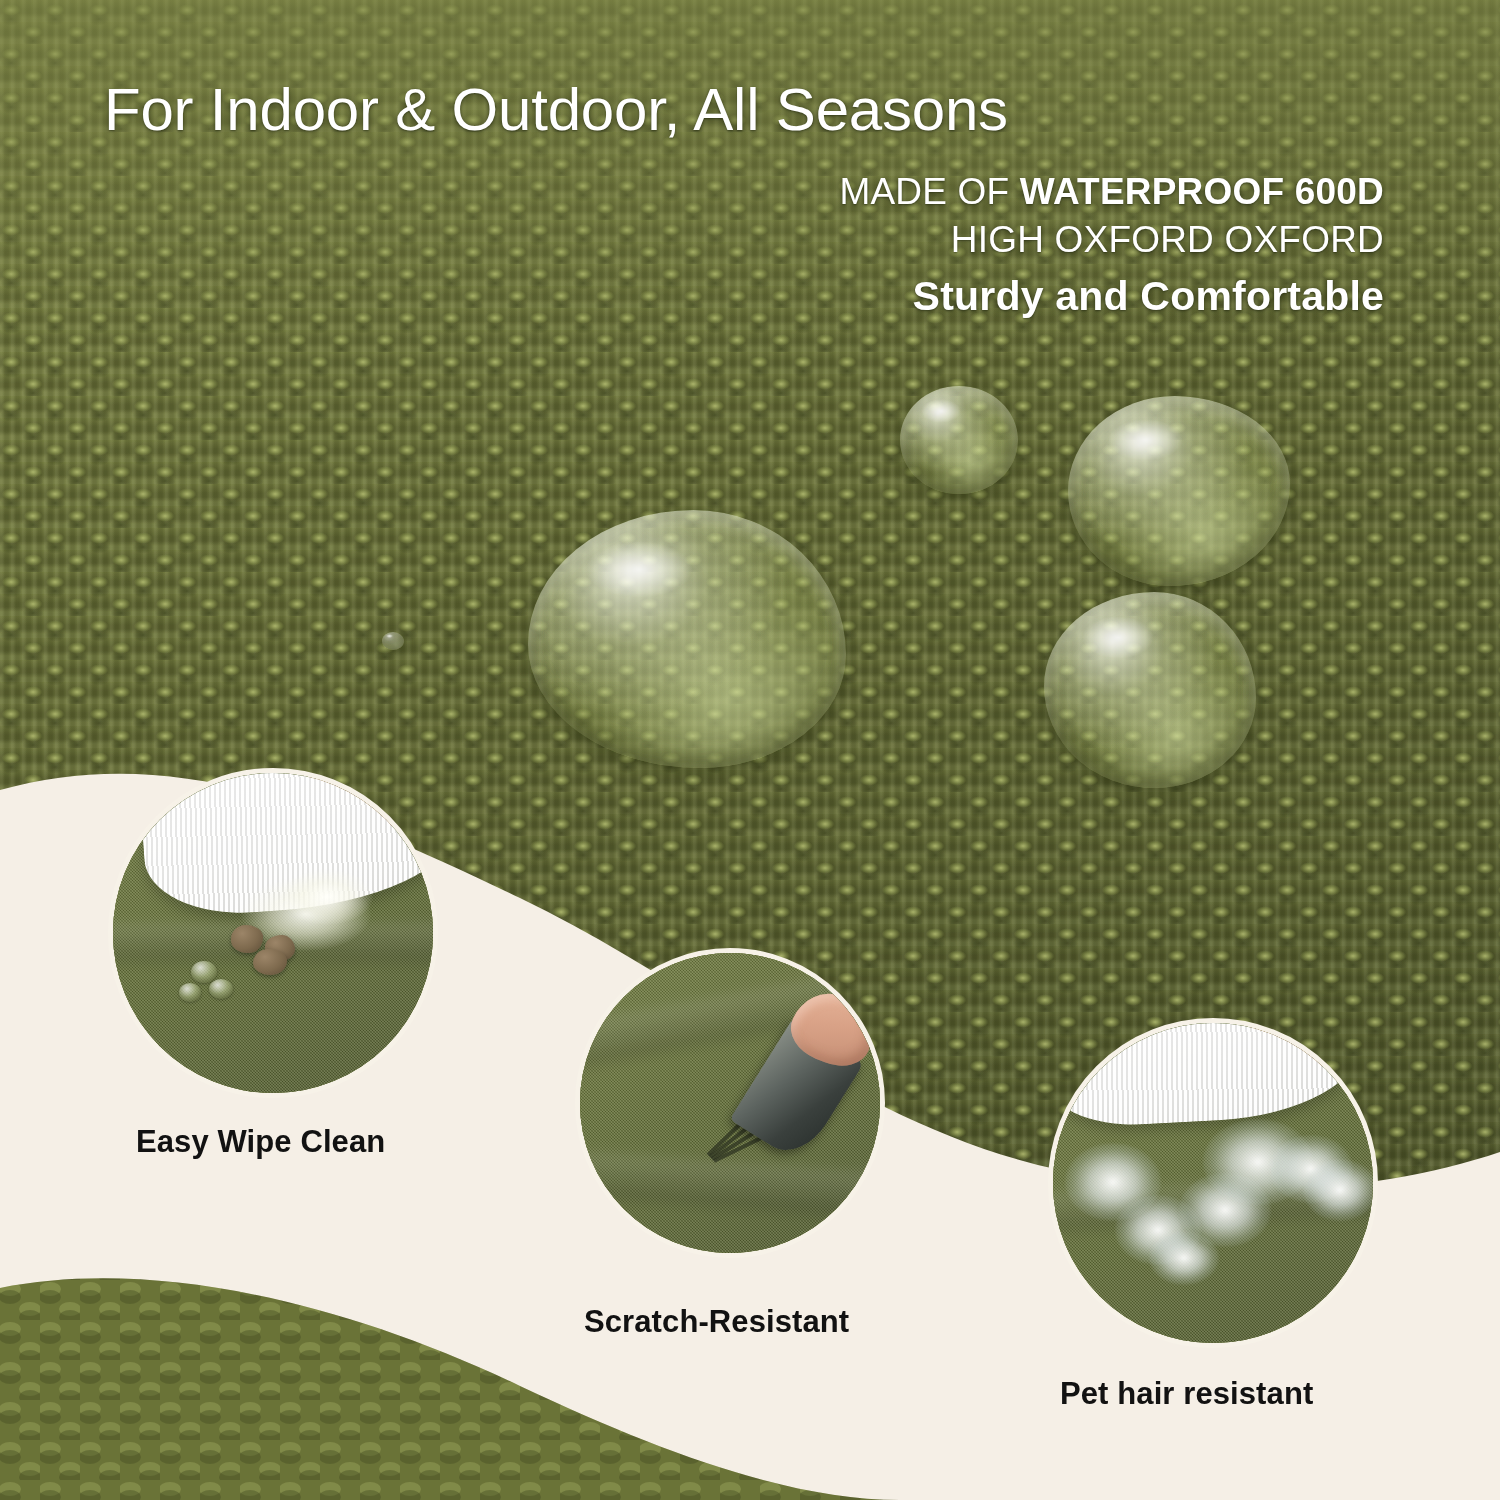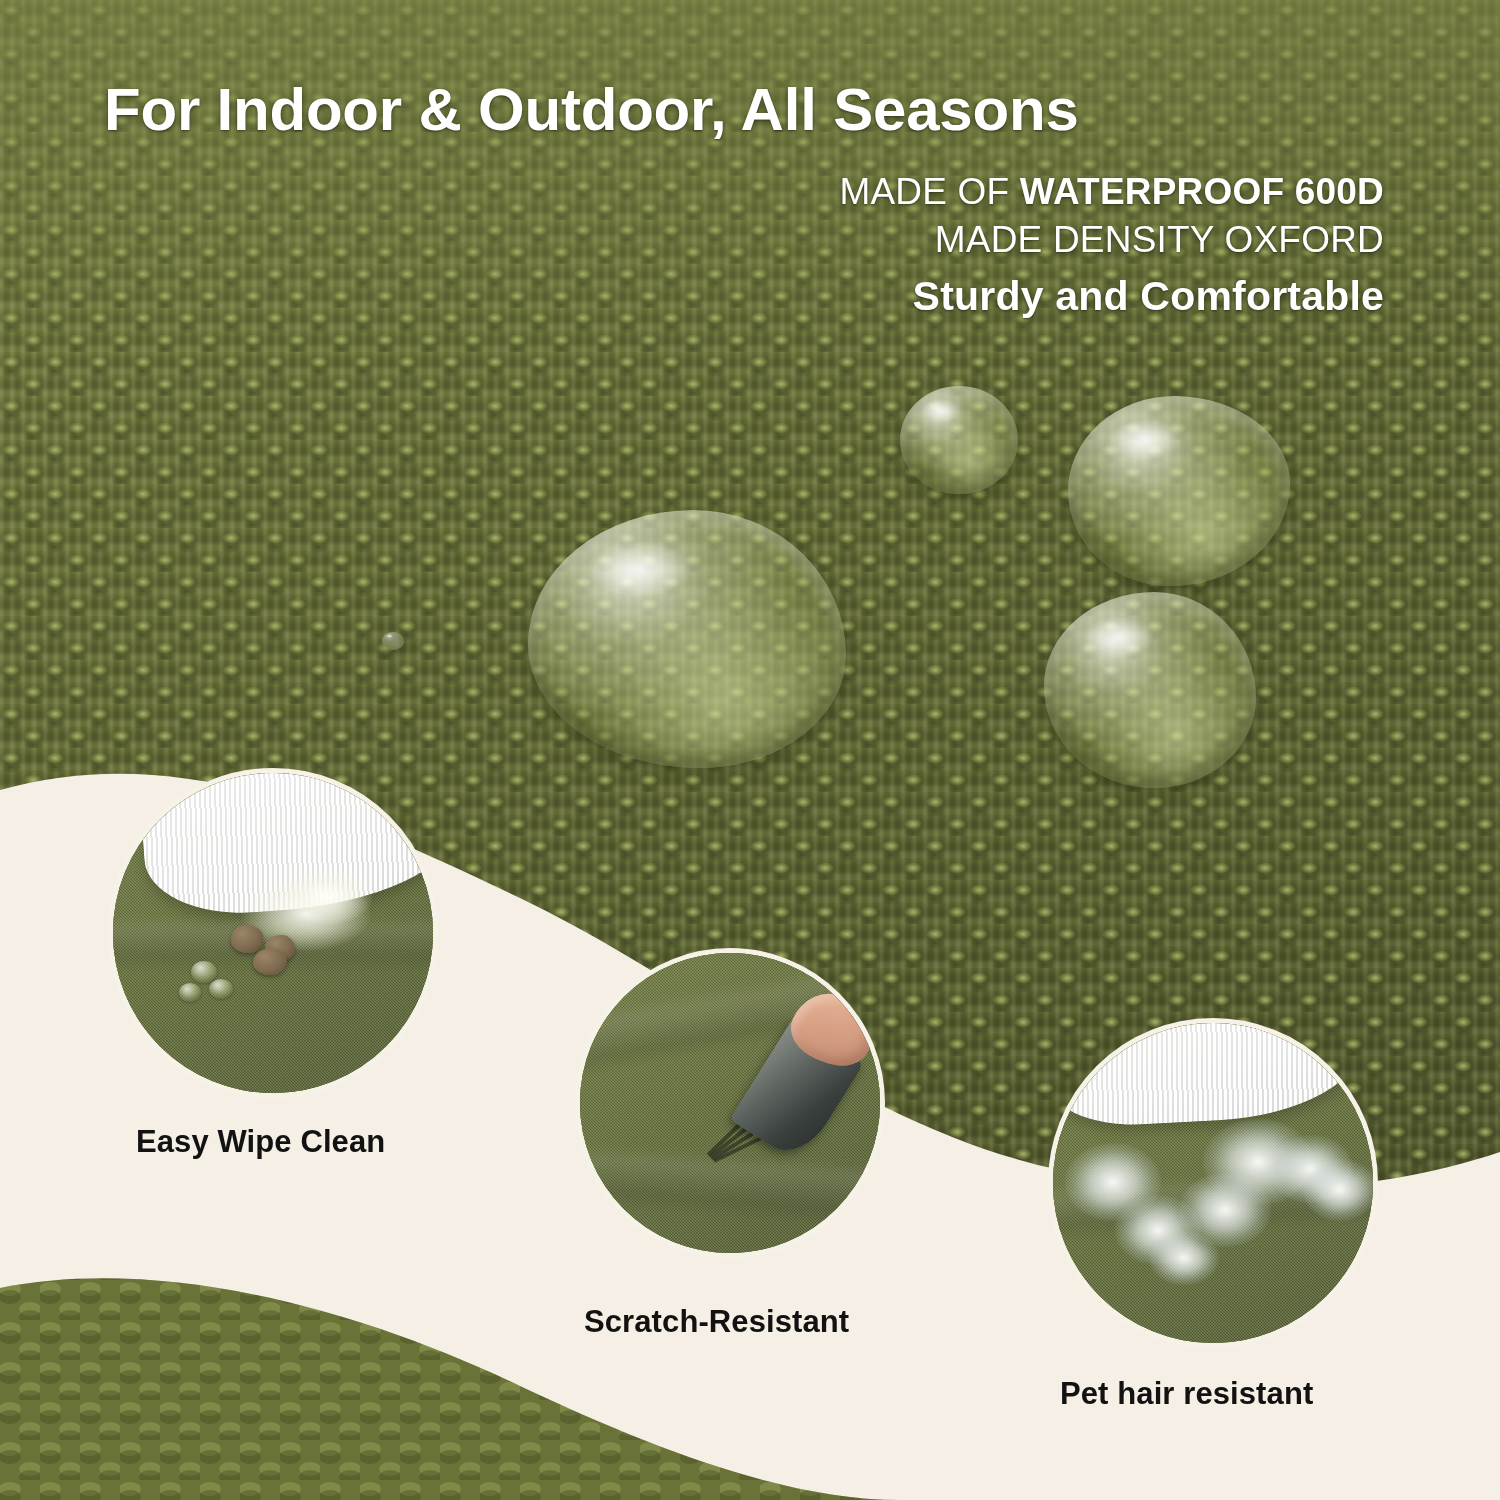--- a/index.html
+++ b/index.html
@@ -79,21 +79,21 @@
   #drop4{left:1044px;top:592px;width:212px;height:196px;border-radius:52% 48% 48% 52%/48% 54% 46% 52%;}
   #microdrop{left:382px;top:632px;width:22px;height:18px;}
 
   
   #textblock{
     position:absolute;left:104px;top:78px;width:1280px;
     color:#FFFFFF;
     text-shadow:0 2px 6px rgba(30,36,14,.45), 0 1px 2px rgba(30,36,14,.55);
   }
   #headline{
-    font-size:60px;font-weight:bold;letter-spacing:-.2px;line-height:1.06;
+    font-size:60px;font-weight:normal;letter-spacing:-.2px;line-height:1.06;
     margin:0 0 26px 0;
   }
   .subline{
     font-size:37px;line-height:1.30;letter-spacing:.2px;margin:0;
     white-space:nowrap;
     text-align:right;
   }
   .subline .bold{font-weight:bold;}
   #sub3{font-weight:bold;font-size:41px;margin-top:6px;}
 
@@ -242,21 +242,21 @@
     </defs>
     <g clip-path="url(#wedgeClip)">
       <rect x="0" y="1240" width="1000" height="300" fill="url(#weavePat)"></rect>
       <rect x="0" y="1240" width="1000" height="300" fill="#6B7337" opacity="0.18"></rect>
     </g>
   </svg>
 
   <div id="textblock">
     <h1 id="headline">For Indoor &amp; Outdoor, All Seasons</h1>
     <p class="subline"><span>MADE OF </span><span class="bold">WATERPROOF 600D</span></p>
-    <p class="subline">MADE DENSITY OXFORD</p>
+    <p class="subline">HIGH OXFORD OXFORD</p>
     <p class="subline" id="sub3">Sturdy and Comfortable</p>
   </div>
 
   <div class="feature">
     <div class="circle" id="c1">
       <div class="oxford"></div>
       <div class="fold" style="left:-20px;top:150px;width:380px;height:40px;"></div>
       <div class="finger" id="c1finger"></div>
       <div class="cloth" id="c1cloth"></div>
 

